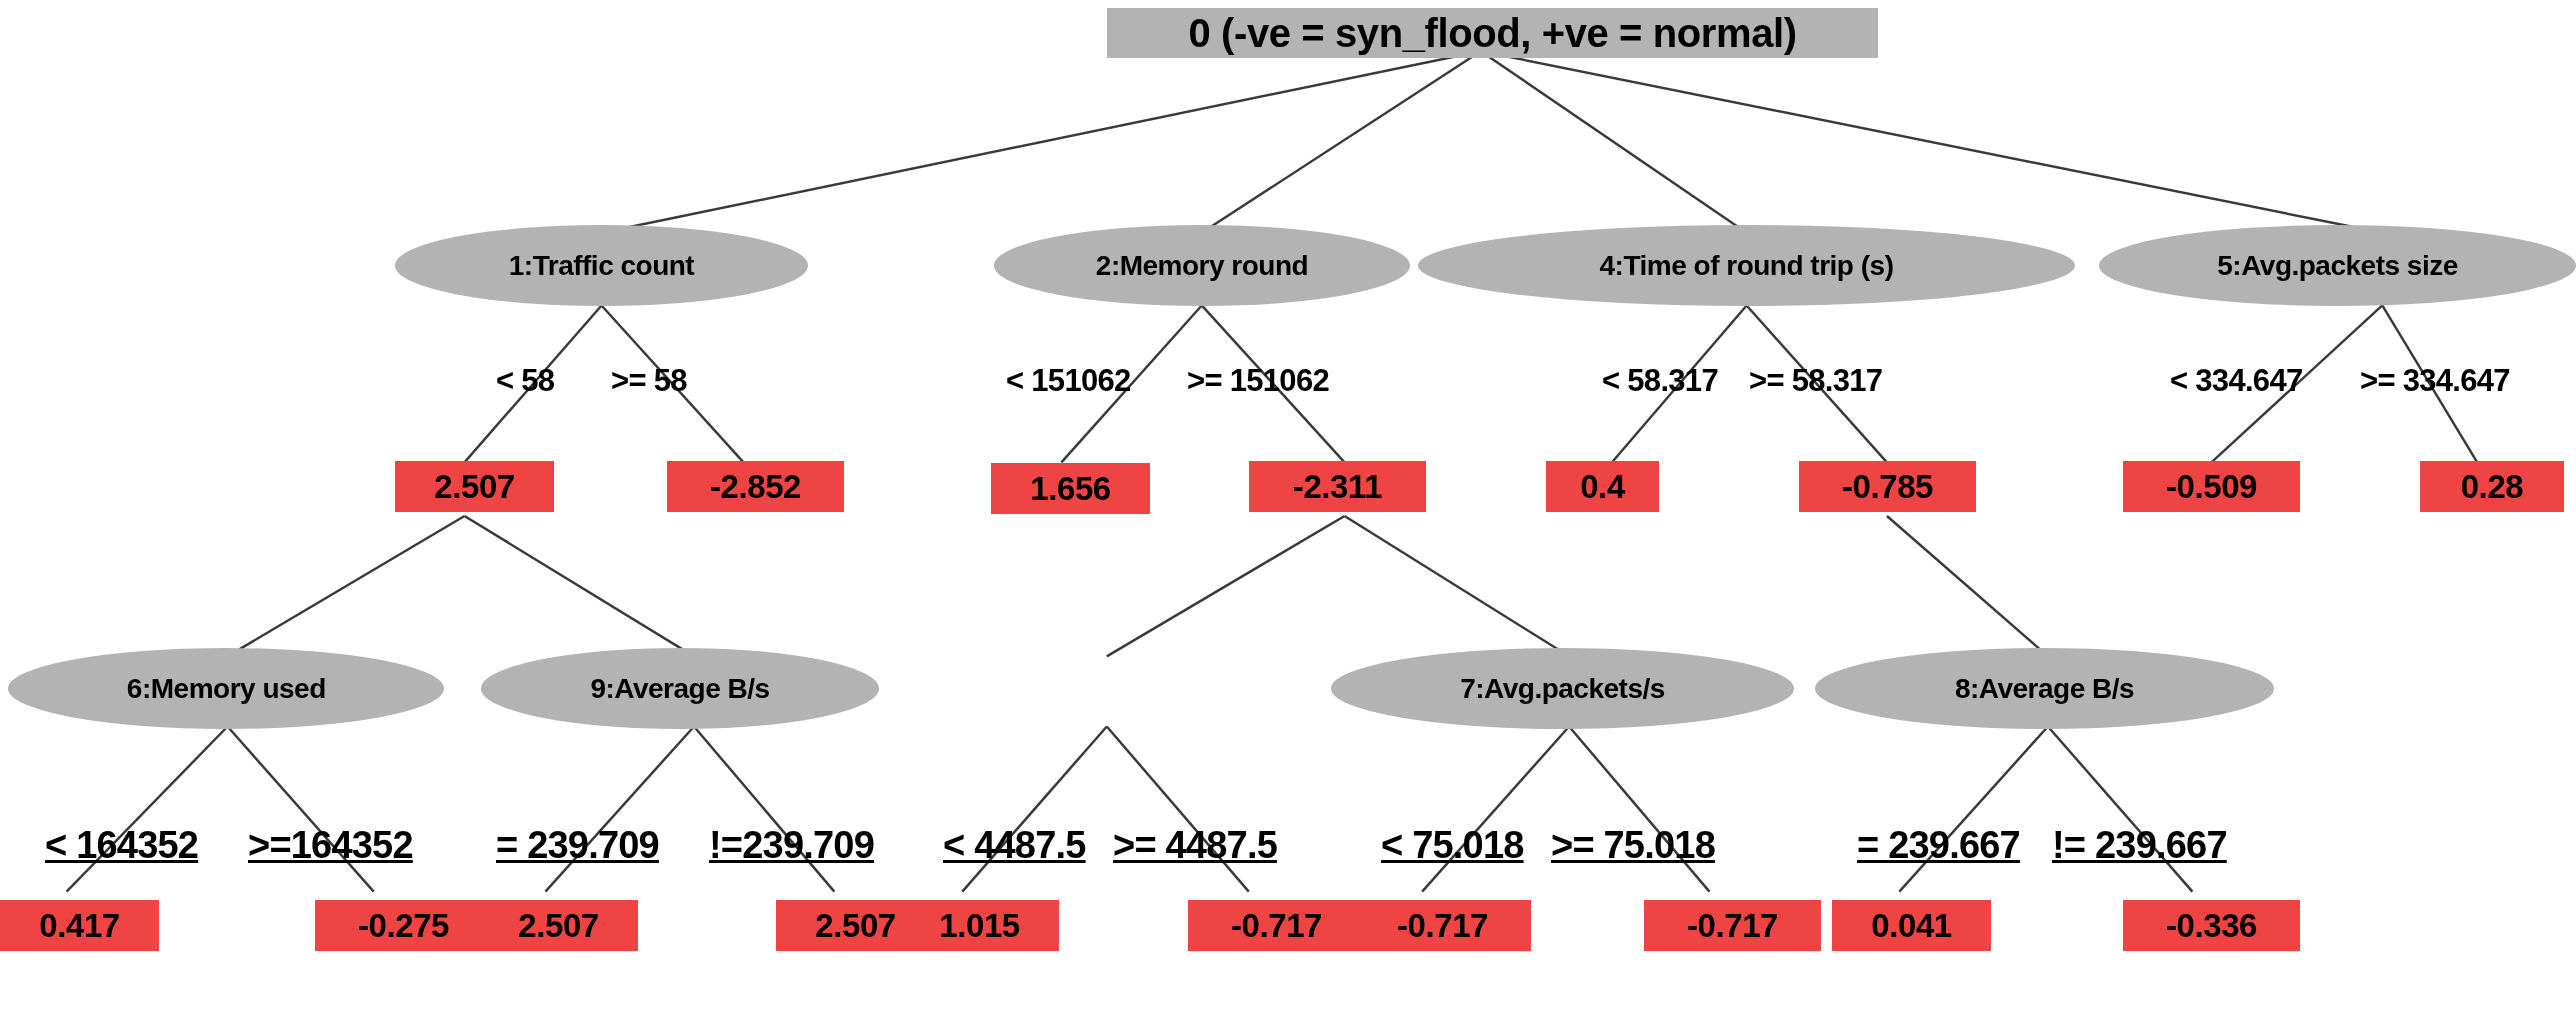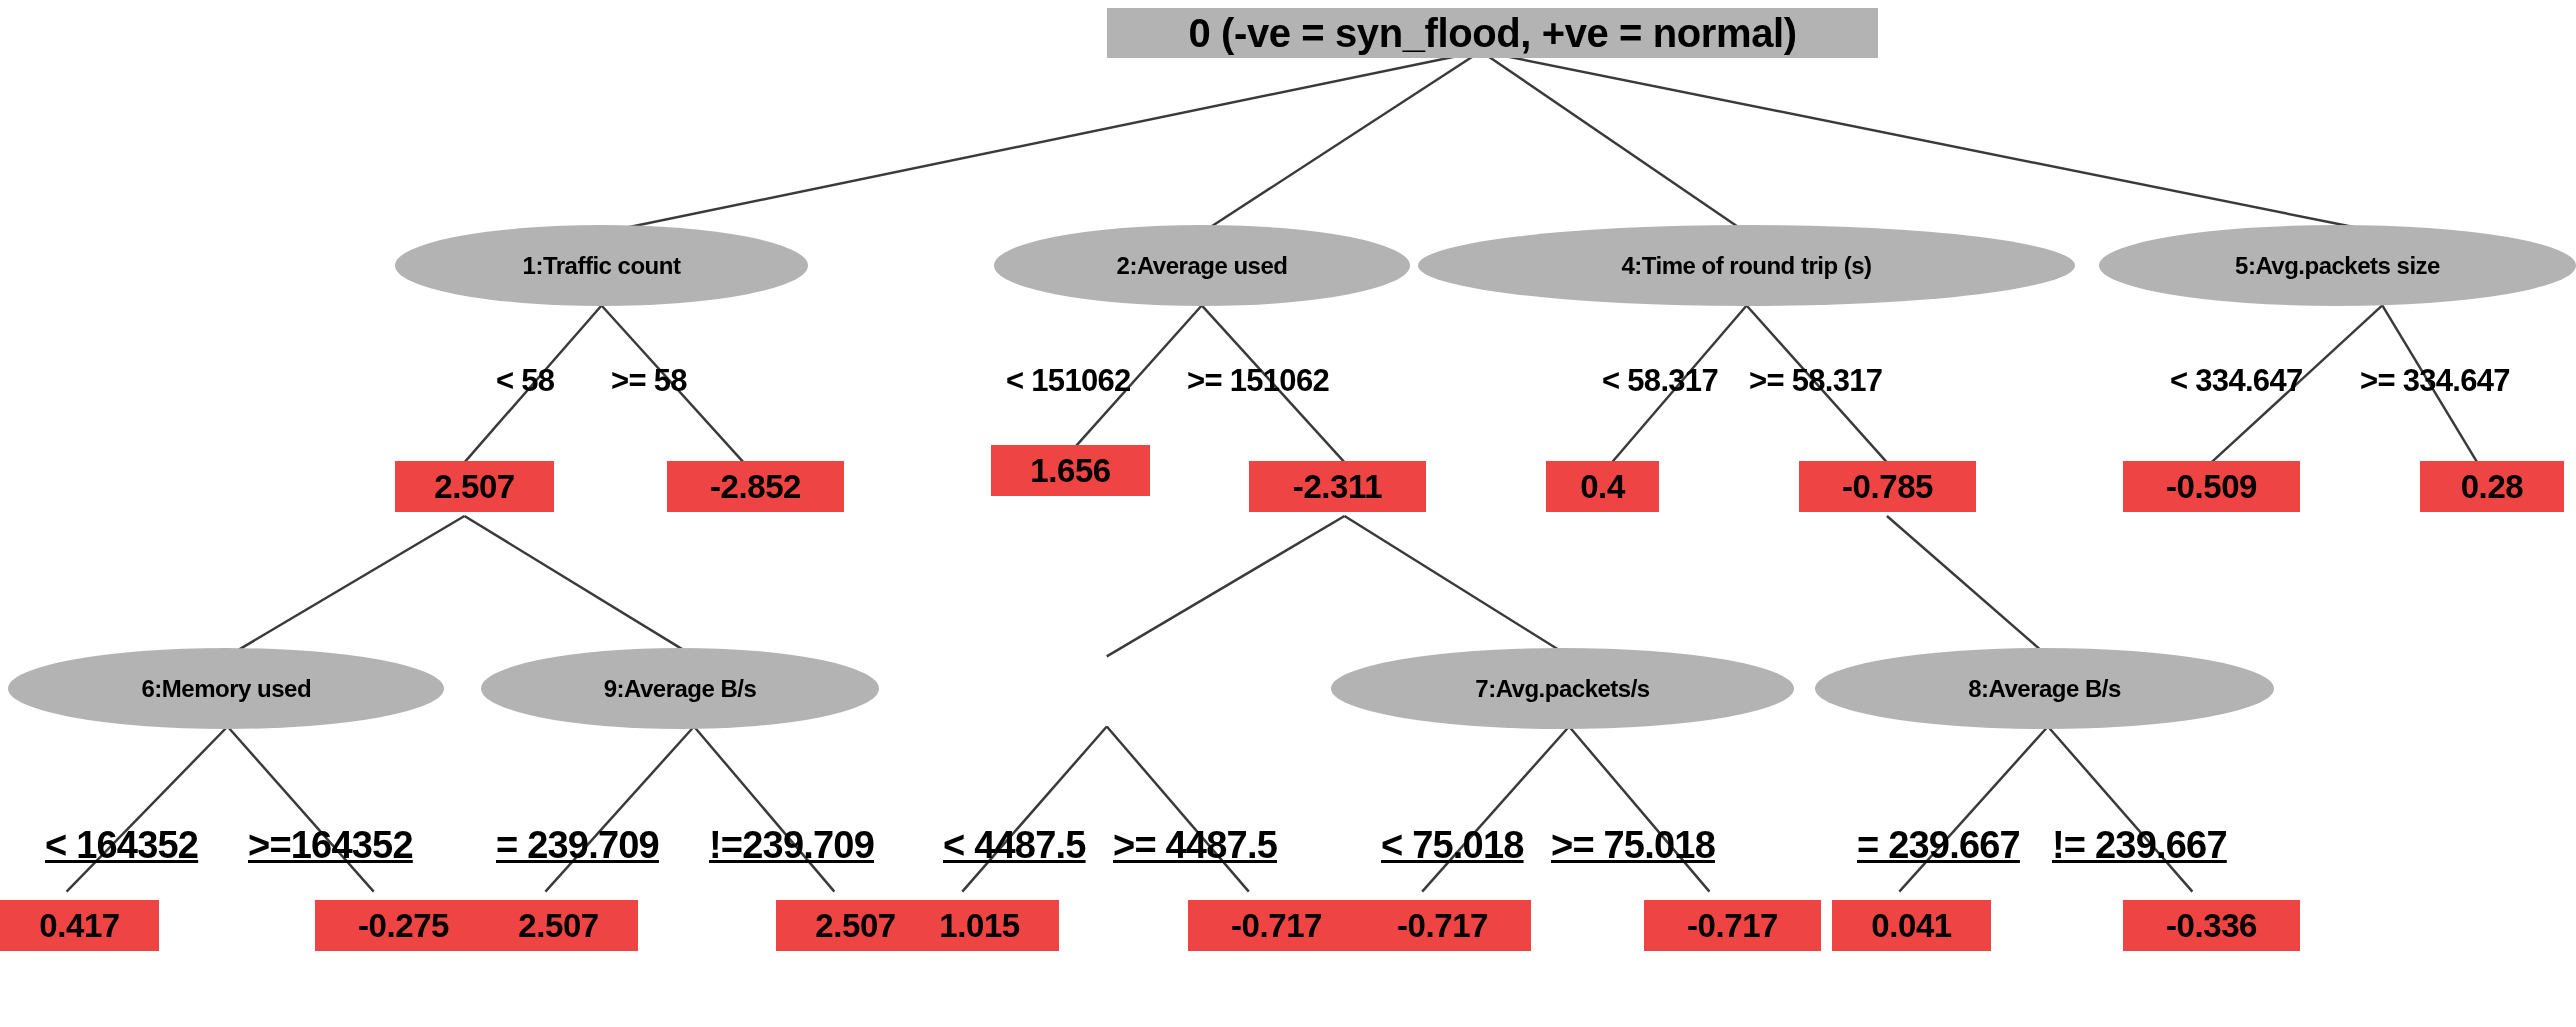--- a/index.html
+++ b/index.html
@@ -19,21 +19,21 @@
   }
   .root-box{
     background:#b3b3b3;
     font-size:40px;
     padding:3.3px 11.6px;
     letter-spacing:-0.4px;
   }
   .ellipse{
     background:#b3b3b3;
     border-radius:50%;
-    font-size:24px;
+    font-size:28px;
     letter-spacing:-0.5px;
   }
   .leaf-box{
     background:#ef4444;
     font-size:33px;
     padding:2.5px 10px;
     letter-spacing:-0.4px;
   }
   .edge-label{
     position:absolute;
@@ -97,42 +97,42 @@
 
       <path d="M 2480 880 L 2300 1080"></path>
       <path d="M 2480 880 L 2655 1080"></path>
     </g>
   </svg>
 
   <div class="node root-box" style="left:1107px;top:8.3px;width:748px;height:43px;">0 (-ve = syn_flood, +ve = normal)</div>
 
   <div class="node ellipse" style="left:395px;top:225px;width:413px;height:81px;">1:Traffic count</div>
 
-  <div class="node ellipse" style="left:994px;top:225px;width:416px;height:81px;">2:Average used</div>
+  <div class="node ellipse" style="left:994px;top:225px;width:416px;height:81px;">2:Memory round</div>
 
   <div class="node ellipse" style="left:1418px;top:225px;width:657px;height:81px;">4:Time of round trip (s)</div>
 
   <div class="node ellipse" style="left:2099px;top:225px;width:477px;height:81px;">5:Avg.packets size</div>
 
   <div class="edge-label" style="left:496px;top:365px;">&lt; 58</div>
   <div class="edge-label" style="left:611px;top:365px;">&gt;= 58</div>
 
   <div class="edge-label" style="left:1006px;top:365px;">&lt; 151062</div>
   <div class="edge-label" style="left:1187px;top:365px;">&gt;= 151062</div>
 
   <div class="edge-label" style="left:1602px;top:365px;">&lt; 58.317</div>
   <div class="edge-label" style="left:1749px;top:365px;">&gt;= 58.317</div>
 
   <div class="edge-label" style="left:2170px;top:365px;">&lt; 334.647</div>
   <div class="edge-label" style="left:2360px;top:365px;">&gt;= 334.647</div>
 
   <div class="node leaf-box" style="left:395px;top:461px;width:139px;height:46px;">2.507</div>
   <div class="node leaf-box" style="left:667px;top:461px;width:157px;height:46px;">-2.852</div>
 
-  <div class="node leaf-box" style="left:991px;top:445px;width:139px;height:46px;text-align:center;">1.656</div>
+  <div class="node leaf-box" style="left:991px;top:463px;width:139px;height:46px;text-align:center;">1.656</div>
   <div class="node leaf-box" style="left:1249px;top:461px;width:157px;height:46px;">-2.311</div>
 
   <div class="node leaf-box" style="left:1546px;top:461px;width:93px;height:46px;">0.4</div>
   <div class="node leaf-box" style="left:1799px;top:461px;width:157px;height:46px;">-0.785</div>
 
   <div class="node leaf-box" style="left:2123px;top:461px;width:157px;height:46px;">-0.509</div>
   <div class="node leaf-box" style="left:2420px;top:461px;width:124px;height:46px;">0.28</div>
 
   <div class="node ellipse" style="left:8.3px;top:648px;width:436px;height:81px;">6:Memory used</div>
 

